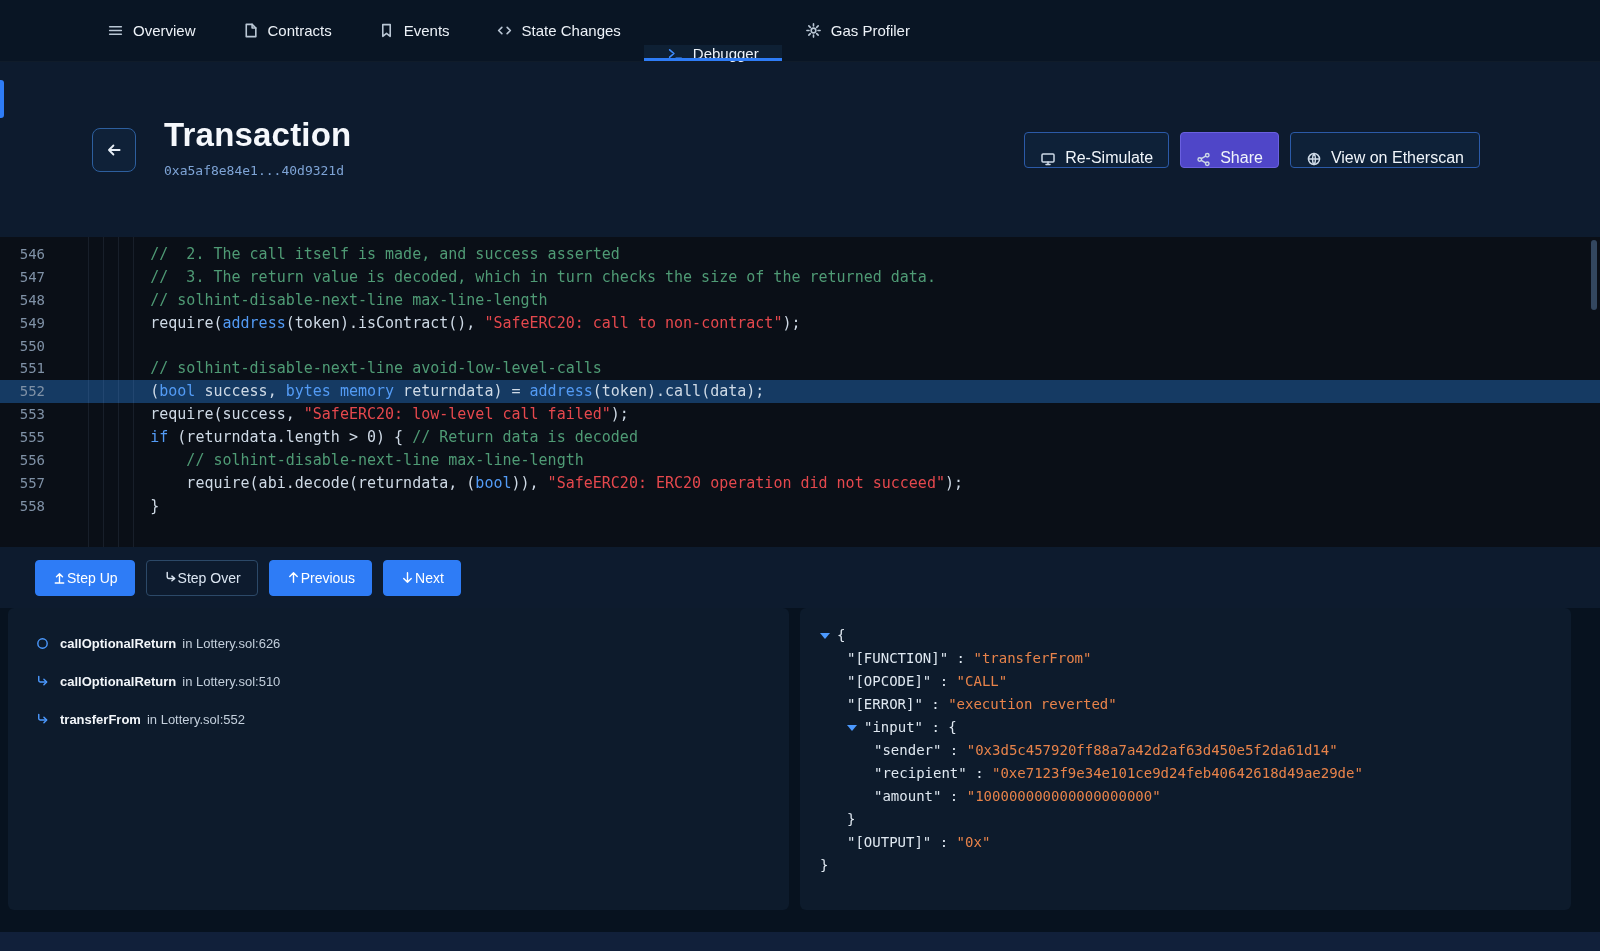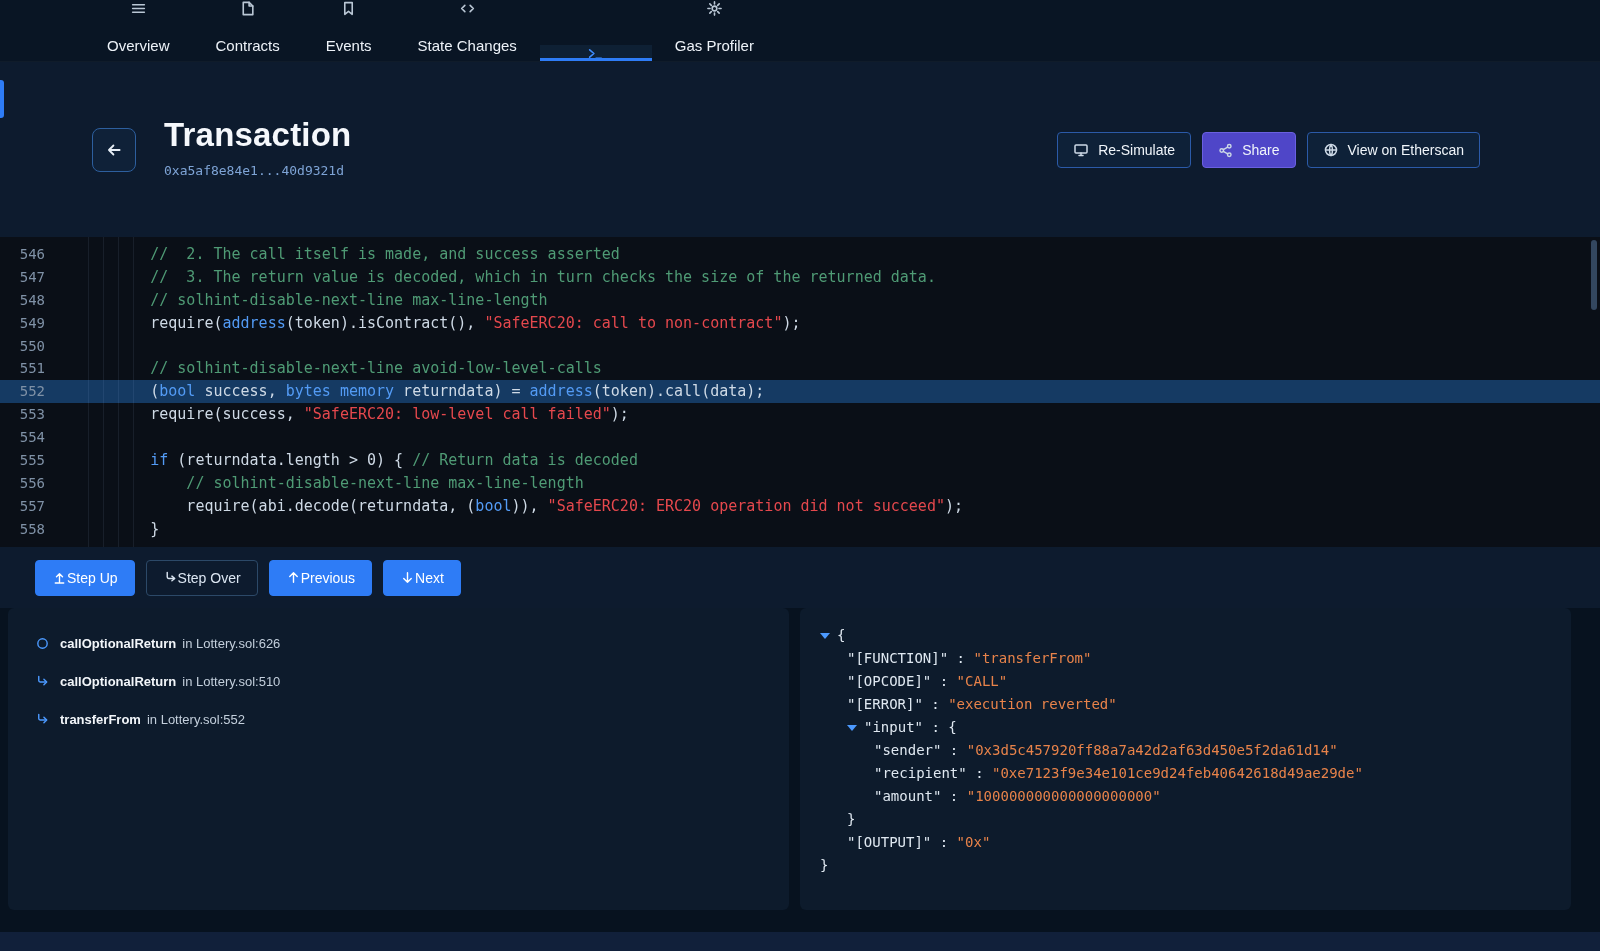--- a/index.html
+++ b/index.html
@@ -12,43 +12,43 @@
   }
   .icon { display:inline-flex; align-items:center; justify-content:center; color:#bac7d5; }
   .icon svg { display:block; }
 
   
   .topnav {
     height:62px; background:#091524; display:flex; align-items:stretch;
     padding-left:84px; border-bottom:1px solid rgba(255,255,255,0.03);
   }
   .tab {
-    display:flex; align-items:center; gap:20px; padding:0 23px;
-    font-size:15px; color:#edf2f8; position:relative; cursor:pointer; white-space:nowrap;flex-direction:column;
+    display:flex; align-items:center; gap:9px; padding:0 23px;
+    font-size:15px; color:#edf2f8; position:relative; cursor:pointer; white-space:nowrap;
   }
   .tab.active { background:#0e2034;margin-top:45px; }
   .tab.active::after { content:""; position:absolute; left:0; right:0; bottom:0; height:3px; background:#2e7cf6; }
   .tab.active .icon { color:#3f8cff; }
 
   
   .page-header { height:175px; position:relative; background:#0d1b2e; }
   .left-indicator { position:absolute; left:0; top:18px; width:4px; height:38px; background:#2e7cf6; border-radius:0 3px 3px 0; }
   .back-btn {
     position:absolute; left:92px; top:66px; width:44px; height:44px; border-radius:8px;
     background:#0f2138; border:1px solid #2d5f9e; color:#e7eef6;
     display:flex; align-items:center; justify-content:center; cursor:pointer;
   }
   .back-btn .icon { color:#e7eef6; }
   .title-block { position:absolute; left:164px; top:54px; }
   .page-title { font-size:33px; font-weight:700; letter-spacing:.2px; color:#f5f8fc; }
   .tx-hash { margin-top:9px; font-family:"DejaVu Sans Mono", monospace; font-size:13px; color:#7ea4d6; }
   .actions { position:absolute; right:120px; top:70px; display:flex; gap:11px; }
   .btn {
-    height:36px; display:inline-flex; align-items:center; gap:9px; padding:0 15px;
-    border-radius:4px; font-size:14px; color:#f0f5fa; cursor:pointer; white-space:nowrap;
+    height:36px; display:inline-flex; align-items:flex-end; gap:9px; padding:0 15px;
+    border-radius:4px; font-size:16px; color:#f0f5fa; cursor:pointer; white-space:nowrap;
   }
   .btn.outline { background:#0e2138; border:1px solid #2b5aa8; }
   .btn.purple  { background:#4f46c8; border:1px solid #6a60e0; }
   .btn .icon { color:#cdd9e6; }
 
   
   .code-wrap {
     height:310px; background:#0a0f17; position:relative; padding-top:6px;
     font-family:"DejaVu Sans Mono", monospace; font-size:15px;
   }
@@ -211,21 +211,20 @@
   </div>
   <div id="code-lines">
       <div class="code-line"><span class="ln">546</span><span class="ct"><span class="tok-comment">        //  2. The call itself is made, and success asserted</span></span></div>
       <div class="code-line"><span class="ln">547</span><span class="ct"><span class="tok-comment">        //  3. The return value is decoded, which in turn checks the size of the returned data.</span></span></div>
       <div class="code-line"><span class="ln">548</span><span class="ct"><span class="tok-comment">        // solhint-disable-next-line max-line-length</span></span></div>
       <div class="code-line"><span class="ln">549</span><span class="ct"><span class="tok-plain">        require(</span><span class="tok-keyword">address</span><span class="tok-plain">(token).isContract(), </span><span class="tok-string">"SafeERC20: call to non-contract"</span><span class="tok-plain">);</span></span></div>
       <div class="code-line"><span class="ln">550</span><span class="ct"></span></div>
       <div class="code-line"><span class="ln">551</span><span class="ct"><span class="tok-comment">        // solhint-disable-next-line avoid-low-level-calls</span></span></div>
       <div class="code-line hl"><span class="ln">552</span><span class="ct"><span class="tok-plain">        (</span><span class="tok-keyword">bool</span><span class="tok-plain"> success, </span><span class="tok-keyword">bytes</span><span class="tok-plain"> </span><span class="tok-keyword">memory</span><span class="tok-plain"> returndata) = </span><span class="tok-keyword">address</span><span class="tok-plain">(token).call(data);</span></span></div>
       <div class="code-line"><span class="ln">553</span><span class="ct"><span class="tok-plain">        require(success, </span><span class="tok-string">"SafeERC20: low-level call failed"</span><span class="tok-plain">);</span></span></div>
-      <div class="code-line"><span class="ln">554</span><span class="ct"></span></div>
       <div class="code-line"><span class="ln">555</span><span class="ct"><span class="tok-plain">        </span><span class="tok-keyword">if</span><span class="tok-plain"> (returndata.length &gt; 0) { </span><span class="tok-comment">// Return data is decoded</span></span></div>
       <div class="code-line"><span class="ln">556</span><span class="ct"><span class="tok-comment">            // solhint-disable-next-line max-line-length</span></span></div>
       <div class="code-line"><span class="ln">557</span><span class="ct"><span class="tok-plain">            require(abi.decode(returndata, (</span><span class="tok-keyword">bool</span><span class="tok-plain">)), </span><span class="tok-string">"SafeERC20: ERC20 operation did not succeed"</span><span class="tok-plain">);</span></span></div>
       <div class="code-line"><span class="ln">558</span><span class="ct"><span class="tok-plain">        }</span></span></div>
     </div>
   <div class="scroll-thumb"></div>
 </section>
 
 <section class="controls" id="debug-controls">
     <button class="ctl primary">

